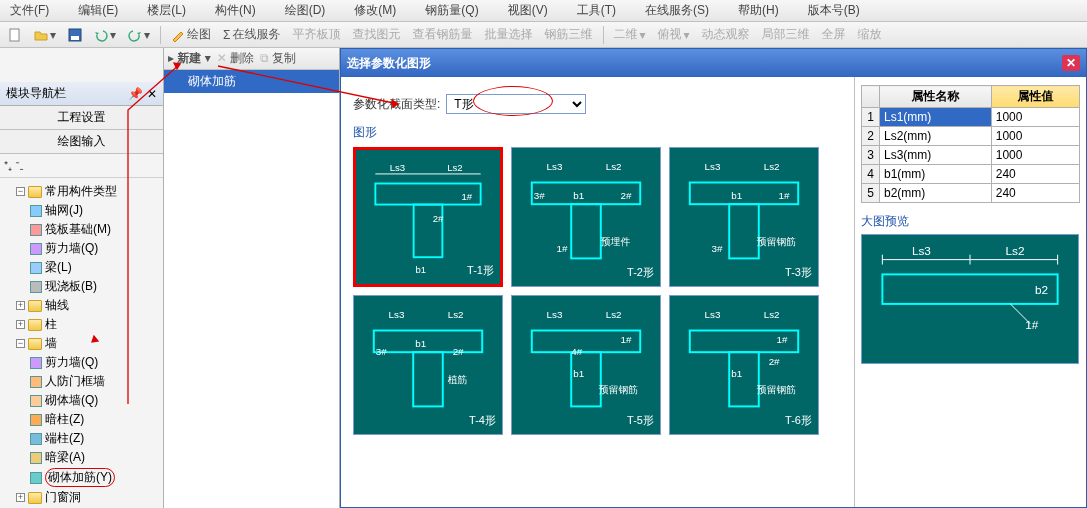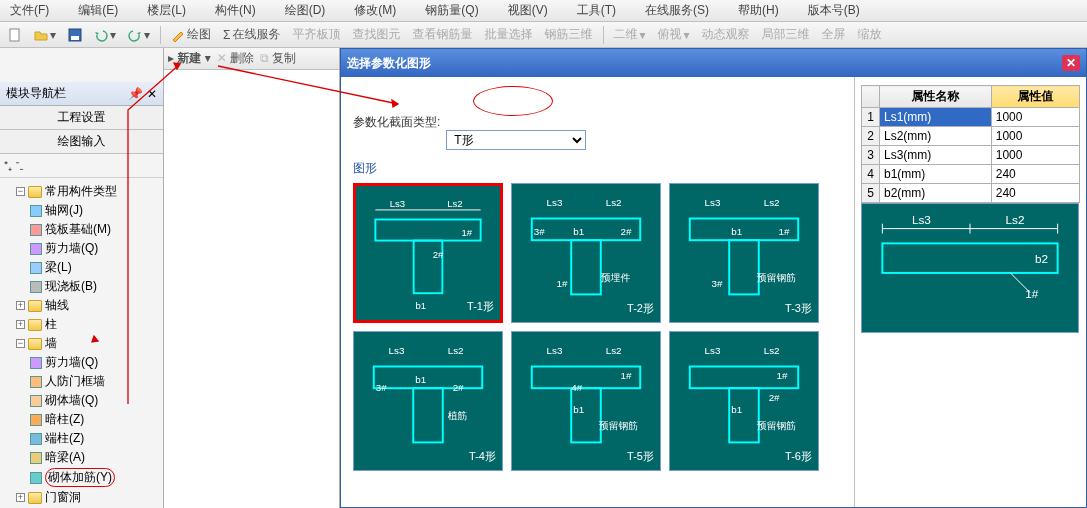--- a/index.html
+++ b/index.html
@@ -42,21 +42,21 @@
 
 .dialog { position: absolute; left: 340px; top: 48px; right: 0; bottom: 0; background: #fff; border: 1px solid #2b5fab; display: flex; flex-direction: column; }
 .dialog .titlebar { height: 24px; background: linear-gradient(#5a8fe0,#3366c0); color: #fff; font-weight: bold; display: flex; align-items: center; justify-content: space-between; padding: 14px 6px; }
 .dialog .titlebar .close { width: 18px; height: 16px; background: #d35; color: #fff; text-align: center; line-height: 16px; border-radius: 2px; cursor: default; }
 .dialog .body { flex: 1; display: flex; overflow: hidden; }
 
 .shapesarea { flex: 1; padding: 17px 12px; overflow: auto; }
 .paramrow { display: flex; align-items: center; gap: 6px; margin-bottom: 10px; position: relative; }
 .paramrow label { color: #333; }
 .paramrow .circle { position: absolute; left: 120px; top: -8px; width: 80px; height: 30px; border: 1.5px solid #d00; border-radius: 50%; pointer-events: none; }
-.paramrow select { width: 140px; height: 20px; border: 1px solid #7a9ccf; background: #fff; padding: 0 3px; margin-top: 36px; }
+.paramrow select { width: 140px; height: 20px; border: 1px solid #7a9ccf; background: #fff; padding: 0 3px; }
 .sectiontitle { color: #2255aa; margin: 6px 0; }
 
 .shapegrid { display: grid; grid-template-columns: repeat(3, 150px); gap: 8px; }
 .shapecell { width: 150px; height: 140px; background: #006666; border: 1px solid #7a9ccf; position: relative; cursor: default; }
 .shapecell.sel { border: 3px solid #e00; }
 .shapecell .caption { position: absolute; right: 6px; bottom: 6px; color: #fff; font-size: 11px; }
 .shapecell svg { width: 100%; height: 100%; }
 .shapecell .lab { fill: #fff; font-size: 10px; }
 .shapecell .dim { stroke: #fff; stroke-width: 1; fill: none; }
 .shapecell .out { stroke: #00ffff; stroke-width: 2; fill: none; }
@@ -256,20 +256,24 @@
     </ul>
   </div>
 </div>
 
 <div class="midpanel">
   <div class="toolbar2">
     <span>▸ <b>新建</b> ▾</span>
     <span class="dim">✕ <span>删除</span></span>
     <span class="dim">⧉ <span>复制</span></span>
   </div>
+  <div class="item sel">
+    <span class="compico" style="background:#6cc;border-color:#4aa"></span>
+    <span>砌体加筋</span>
+  </div>
 </div>
 
 <div class="dialog">
   <div class="titlebar">
     <span>选择参数化图形</span>
     <span class="close">✕</span>
   </div>
   <div class="body">
     <div class="shapesarea">
       <div class="paramrow">
@@ -391,20 +395,21 @@
               <td>b1(mm)</td>
               <td>240</td>
             </tr>
         <tr>
               <td class="rownum">5</td>
               <td>b2(mm)</td>
               <td>240</td>
             </tr>
       </tbody>
         </table>
+      <div class="previewtitle">大图预览</div>
       <div class="previewbox">
         <svg viewBox="0 0 218 130">
           <rect x="20" y="40" width="178" height="30" fill="none" stroke="#00ffff" stroke-width="2"></rect>
           <line x1="20" y1="25" x2="109" y2="25" stroke="#fff"></line>
             <line x1="109" y1="25" x2="198" y2="25" stroke="#fff"></line>
           <line x1="20" y1="20" x2="20" y2="30" stroke="#fff"></line>
             <line x1="109" y1="20" x2="109" y2="30" stroke="#fff"></line>
             <line x1="198" y1="20" x2="198" y2="30" stroke="#fff"></line>
           <text x="50" y="20" fill="#fff" font-size="12">Ls3</text>
             <text x="145" y="20" fill="#fff" font-size="12">Ls2</text>

